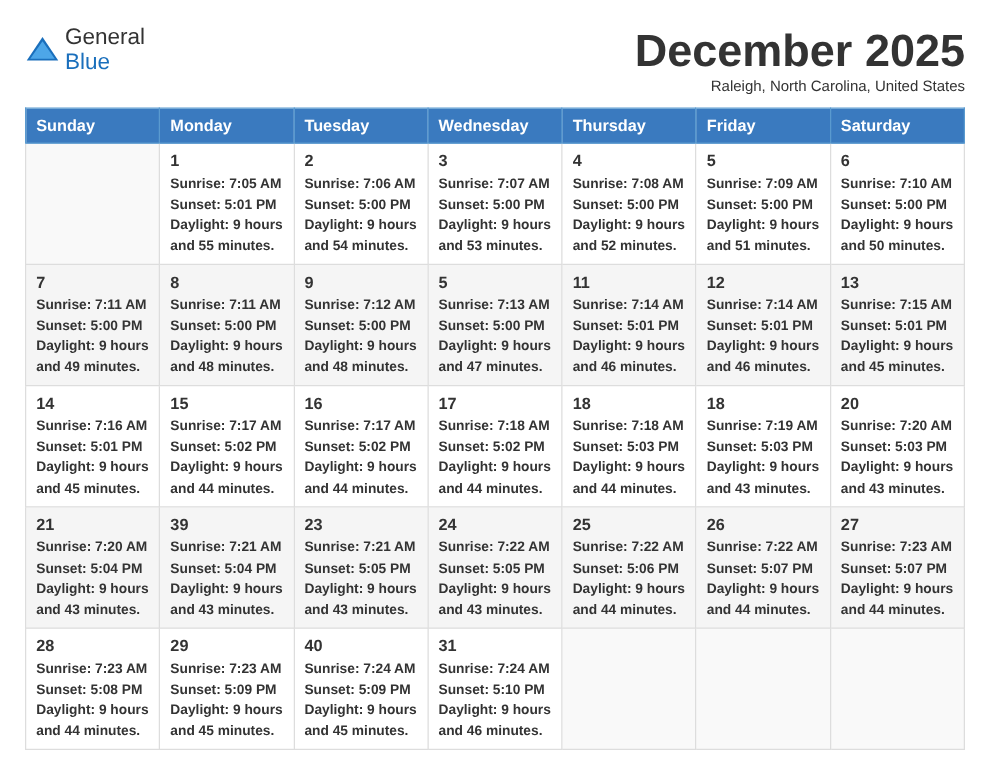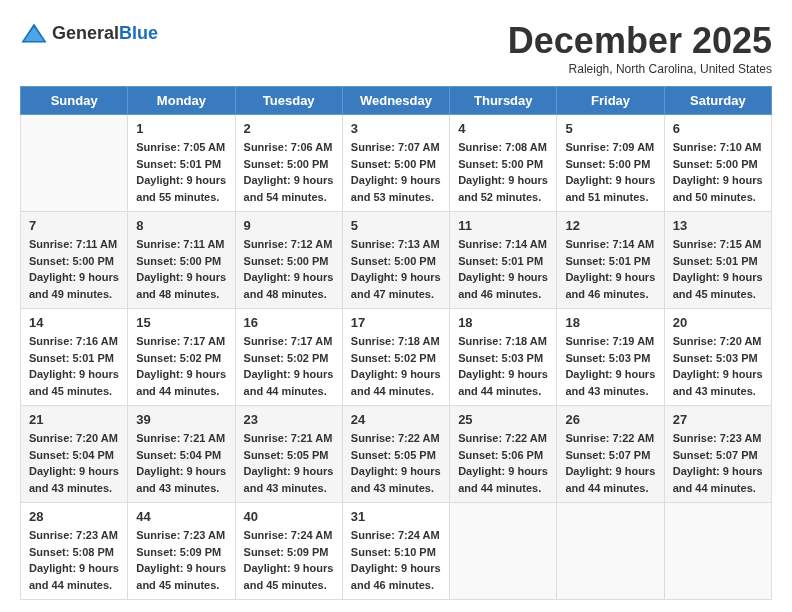--- a/index.html
+++ b/index.html
@@ -15,26 +15,27 @@
       justify-content: space-between;
       align-items: flex-start;
       margin-bottom: 10px;
     }
     .logo {
       display: flex;
       align-items: center;
     }
     .logo-text {
       display: flex;
+      flex-direction: column;
       font-size: 18px;
-      font-weight: bold;
+      font-weight: normal;
       line-height: 1.1;
     }
     .logo-general { color: #333; }
-    .logo-blue { color: #1a6fbc; text-align: center; }
+    .logo-blue { color: #1a6fbc; }
     .logo-icon {
       width: 28px;
       height: 28px;
       margin-right: 4px;
     }
     .title-block {
       text-align: right;
     }
     .month-title {
       font-size: 36px;
@@ -52,21 +53,21 @@
       border: 1px solid #ccc;
     }
     thead tr {
       background-color: #3a7abf;
     }
     thead th {
       color: #fff;
       font-size: 13px;
       font-weight: bold;
       padding: 6px 8px;
-      text-align: center;
+      text-align: left;
       border: 1px solid #5a9acf;
     }
     tbody tr {
       border-bottom: 1px solid #ccc;
     }
     tbody td {
       vertical-align: top;
       padding: 6px 8px;
       border: 1px solid #ddd;
       font-size: 11px;
@@ -245,21 +246,21 @@
           <span class="day-number">27</span>
           <div class="day-info">Sunrise: 7:23 AM<br>Sunset: 5:07 PM<br>Daylight: 9 hours<br>and 44 minutes.</div>
         </td>
       </tr>
       <tr>
         <td>
           <span class="day-number">28</span>
           <div class="day-info">Sunrise: 7:23 AM<br>Sunset: 5:08 PM<br>Daylight: 9 hours<br>and 44 minutes.</div>
         </td>
         <td>
-          <span class="day-number">44</span>
+          <span class="day-number">29</span>
           <div class="day-info">Sunrise: 7:23 AM<br>Sunset: 5:09 PM<br>Daylight: 9 hours<br>and 45 minutes.</div>
         </td>
         <td>
           <span class="day-number">40</span>
           <div class="day-info">Sunrise: 7:24 AM<br>Sunset: 5:09 PM<br>Daylight: 9 hours<br>and 45 minutes.</div>
         </td>
         <td>
           <span class="day-number">31</span>
           <div class="day-info">Sunrise: 7:24 AM<br>Sunset: 5:10 PM<br>Daylight: 9 hours<br>and 46 minutes.</div>
         </td>

